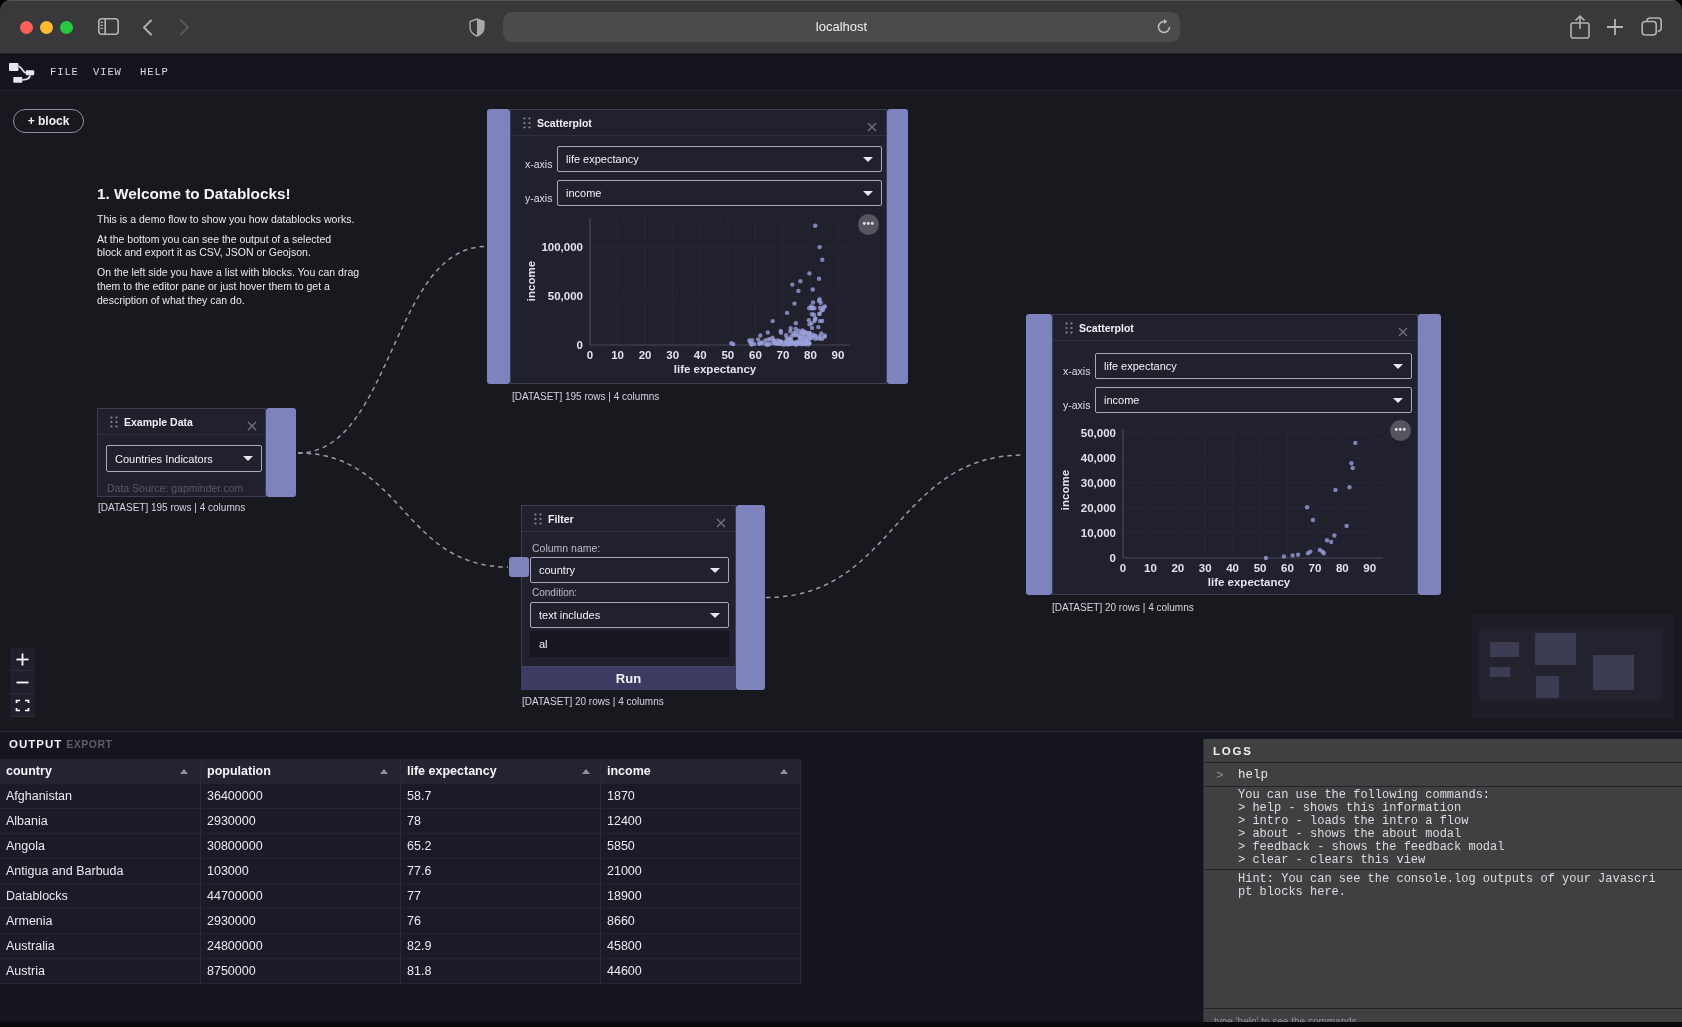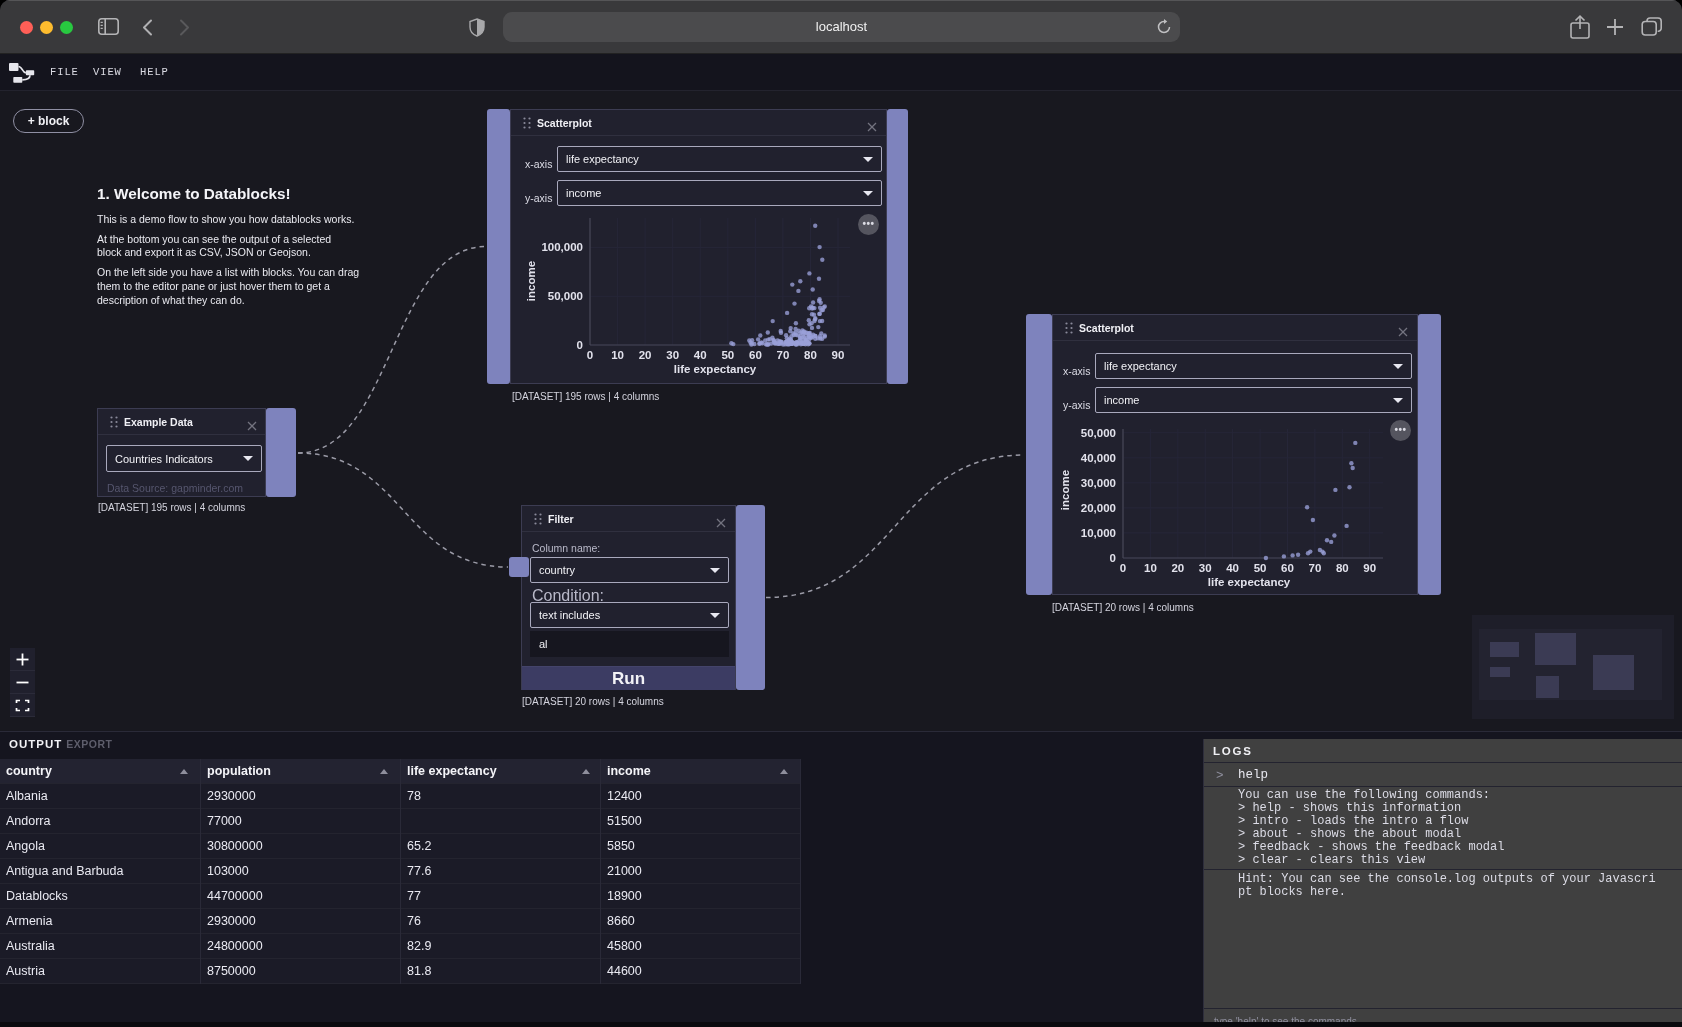--- a/index.html
+++ b/index.html
@@ -442,29 +442,29 @@
     <div style="position:absolute;right:9px;top:8px"><svg class="close-x" width="10" height="10" viewBox="0 0 10 10">
               <line x1="1" y1="1" x2="9" y2="9" stroke="#73737f" stroke-width="1.3"></line>
               <line x1="9" y1="1" x2="1" y2="9" stroke="#73737f" stroke-width="1.3"></line>
             </svg></div>
         </div>
   <div style="position:absolute;left:10px;top:36px;font-size:10.5px;color:#b9b9c9">Column name:</div>
   <div class="sel" style="left:8px;top:51px;width:199px;height:26px">
           <div class="txt">country</div>
           <div class="arr"></div>
         </div>
-  <div style="position:absolute;left:10px;top:81px;font-size:16px;color:#b9b9c9">Condition:</div>
+  <div style="position:absolute;left:10px;top:81px;font-size:10px;color:#b9b9c9">Condition:</div>
   <div class="sel" style="left:8px;top:96px;width:199px;height:26px">
           <div class="txt">text includes</div>
           <div class="arr"></div>
         </div>
   <div style="position:absolute;left:8px;top:125px;width:199px;height:26px;background:#16161f">
           <div style="position:absolute;left:9px;top:0;line-height:26px;font-size:11px;color:#f0f0f4">al</div>
         </div>
-  <div style="position:absolute;left:0;top:160px;width:213px;height:24px;border-top:1px solid #44446a;background:#3c3c63;text-align:center;line-height:24px;font-size:17px;font-weight:bold;color:#f2f2f6">Run</div>
+  <div style="position:absolute;left:0;top:160px;width:213px;height:24px;border-top:1px solid #44446a;background:#3c3c63;text-align:center;line-height:24px;font-size:13px;font-weight:bold;color:#f2f2f6">Run</div>
 </div>
 <div class="handle" style="left:509px;top:466px;width:20px;height:20px"></div>
 <div class="handle" style="left:736px;top:414px;width:29px;height:185px"></div>
 <div class="dslabel" style="left:522px;top:605px">[DATASET] 20 rows | 4 columns</div>
 
 <div class="node" style="left:1052px;top:223px;width:366px;height:281px">
   <div class="hdr">
           <svg class="dots" width="8" height="12" viewBox="0 0 8 12">
             <circle cx="1.5" cy="1.5" r="1.1" fill="#8a8a9a"></circle>
             <circle cx="6.5" cy="1.5" r="1.1" fill="#8a8a9a"></circle>
@@ -592,34 +592,34 @@
           <div class="cb" style="left:200px"></div>
           <div class="cb" style="left:400px"></div>
           <div class="cb" style="left:600px"></div>
           <div class="cb" style="left:800px"></div>
           <div class="sort" style="left:180px"></div>
           <div class="sort" style="left:380px"></div>
           <div class="sort" style="left:582px"></div>
           <div class="sort" style="left:780px"></div>
         </div>
 <div class="trow">
+          <div class="c c0">Afghanistan</div>
+          <div class="c c1">36400000</div>
+          <div class="c c2">58.7</div>
+          <div class="c c3">1870</div>
+          <div class="cb" style="left:200px"></div>
+          <div class="cb" style="left:400px"></div>
+          <div class="cb" style="left:600px"></div>
+          <div class="cb" style="left:800px"></div>
+        </div>
+<div class="trow">
           <div class="c c0">Albania</div>
           <div class="c c1">2930000</div>
           <div class="c c2">78</div>
           <div class="c c3">12400</div>
-          <div class="cb" style="left:200px"></div>
-          <div class="cb" style="left:400px"></div>
-          <div class="cb" style="left:600px"></div>
-          <div class="cb" style="left:800px"></div>
-        </div>
-<div class="trow">
-          <div class="c c0">Andorra</div>
-          <div class="c c1">77000</div>
-          <div class="c c2"></div>
-          <div class="c c3">51500</div>
           <div class="cb" style="left:200px"></div>
           <div class="cb" style="left:400px"></div>
           <div class="cb" style="left:600px"></div>
           <div class="cb" style="left:800px"></div>
         </div>
 <div class="trow">
           <div class="c c0">Angola</div>
           <div class="c c1">30800000</div>
           <div class="c c2">65.2</div>
           <div class="c c3">5850</div>

